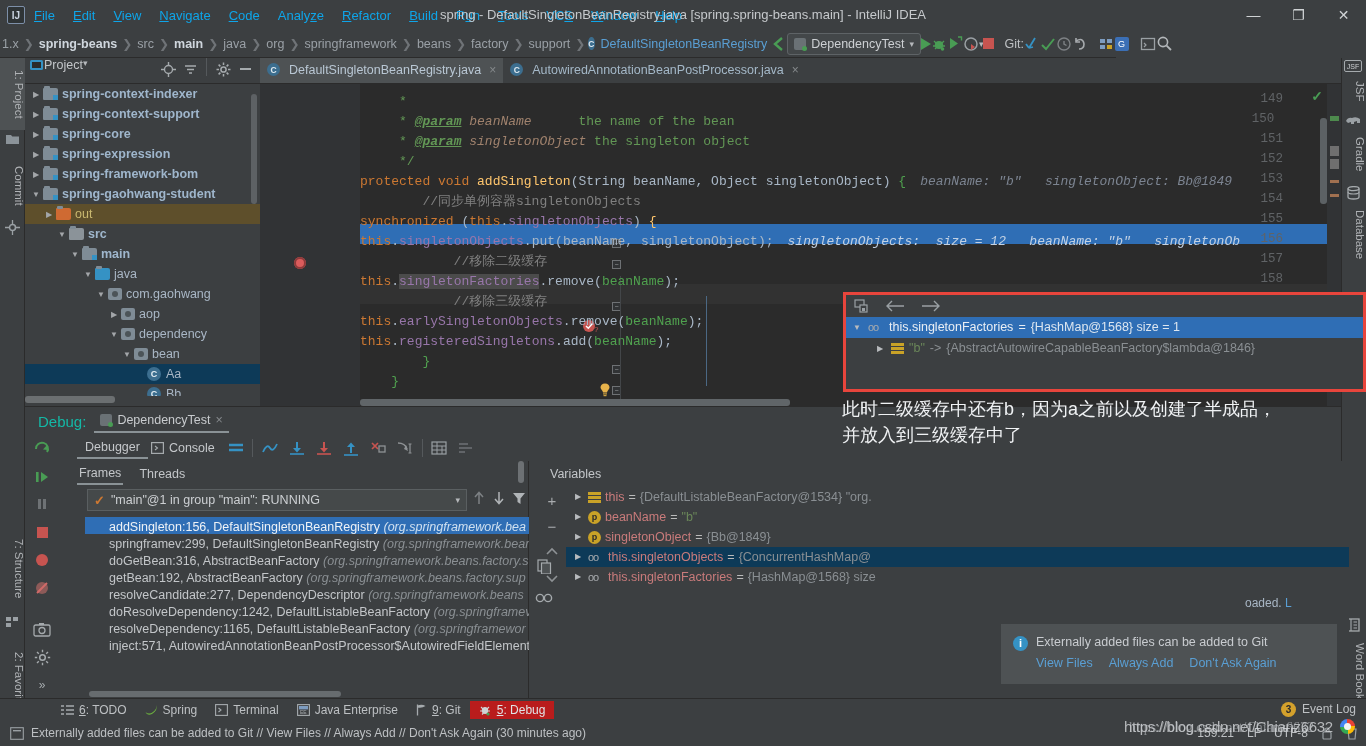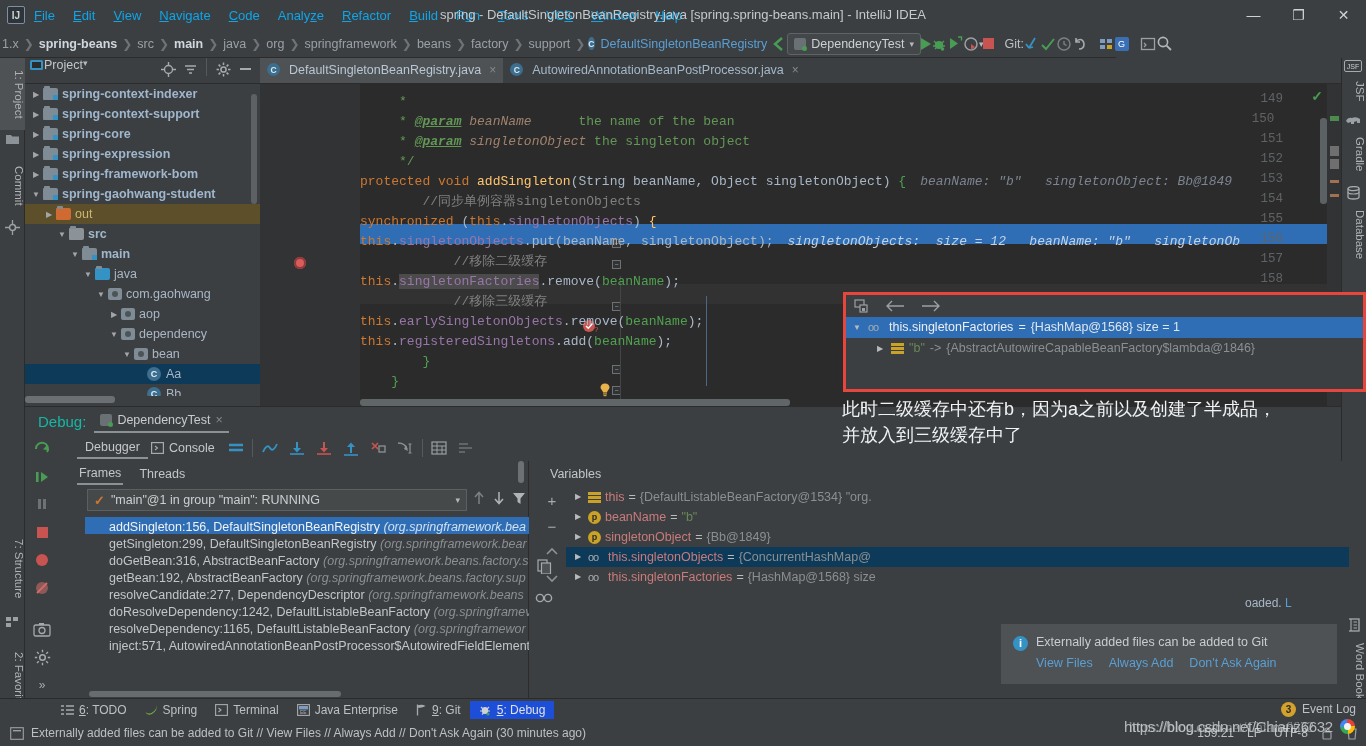--- a/index.html
+++ b/index.html
@@ -174,21 +174,21 @@
   .notif .nt{position:absolute;left:35px;top:11px;font-size:12.5px;color:#c9ccd0;}
   .notif .acts{position:absolute;left:35px;top:32px;display:flex;gap:16px;}
   .notif .acts a{font-size:12.5px;color:#5a9fd4;text-decoration:none;}
   .pasted{position:absolute;left:1245px;top:596px;font-size:12px;color:#a9b7c6;}
   .pasted b{color:#5a9fd4;font-weight:normal;}
 
   
   .bottombar{position:absolute;left:0;top:698px;width:1366px;height:22px;background:#3c3f41;display:flex;align-items:center;
              border-top:1px solid #2b2b2b;}
   .bb{display:flex;align-items:center;gap:5px;font-size:12px;color:#bdc0c3;padding:2px 9px;}
-  .bb.sel{background:#1d4ed8;color:#e0e3e6;}
+  .bb.sel{background:#b91c1c;color:#e0e3e6;}
   .bb u{text-decoration:underline;}
   .statusbar{position:absolute;left:0;top:720px;width:1366px;height:26px;background:#3c3f41;display:flex;align-items:center;}
   .sbtxt{font-size:12px;color:#bdc0c3;}
   .sright{position:absolute;right:8px;top:0;height:26px;display:flex;align-items:center;gap:13px;}
   .eventlog{position:absolute;right:10px;top:698px;height:22px;display:flex;align-items:center;gap:6px;font-size:12px;color:#bdc0c3;}
   .badge{width:15px;height:15px;border-radius:50%;background:#d4a12c;color:#2b2b2b;font-size:10px;font-weight:bold;
          display:flex;align-items:center;justify-content:center;}
   .watermark{position:absolute;left:1124px;top:718px;font-size:15px;color:#d8dadd;opacity:.78;
              font-family:"Liberation Sans",sans-serif;letter-spacing:-0.3px;white-space:nowrap;}
   .watermark2{position:absolute;left:1129px;top:720px;font-size:14px;color:#c8ccd0;opacity:.55;
@@ -788,21 +788,21 @@
             </svg>
           </span>
         <span>
             <svg width="16" height="18" viewBox="0 0 16 18">
               <path d="M2 4 H14 L9.5 9.5 V15 L6.5 13 V9.5 Z" fill="#b0b4b7"></path>
             </svg>
           </span>
       </div>
       <div class="framelist" id="framelist">
           <div class="frow sel"><span>addSingleton:156, DefaultSingletonBeanRegistry </span><em>(org.springframework.bea</em></div>
-          <div class="frow"><span>getSingleton:299, DefaultSingletonBeanRegistry </span><em>(org.springframework.bear</em></div>
+          <div class="frow"><span>springframev:299, DefaultSingletonBeanRegistry </span><em>(org.springframework.bear</em></div>
           <div class="frow"><span>doGetBean:316, AbstractBeanFactory </span><em>(org.springframework.beans.factory.s</em></div>
           <div class="frow"><span>getBean:192, AbstractBeanFactory </span><em>(org.springframework.beans.factory.sup</em></div>
           <div class="frow"><span>resolveCandidate:277, DependencyDescriptor </span><em>(org.springframework.beans</em></div>
           <div class="frow"><span>doResolveDependency:1242, DefaultListableBeanFactory </span><em>(org.springframev</em></div>
           <div class="frow"><span>resolveDependency:1165, DefaultListableBeanFactory </span><em>(org.springframewor</em></div>
           <div class="frow"><span>inject:571, AutowiredAnnotationBeanPostProcessor$AutowiredFieldElement</span><em></em></div>
         </div>
       <div class="fvsc"></div>
       <div class="fhsc">
           <i></i>

